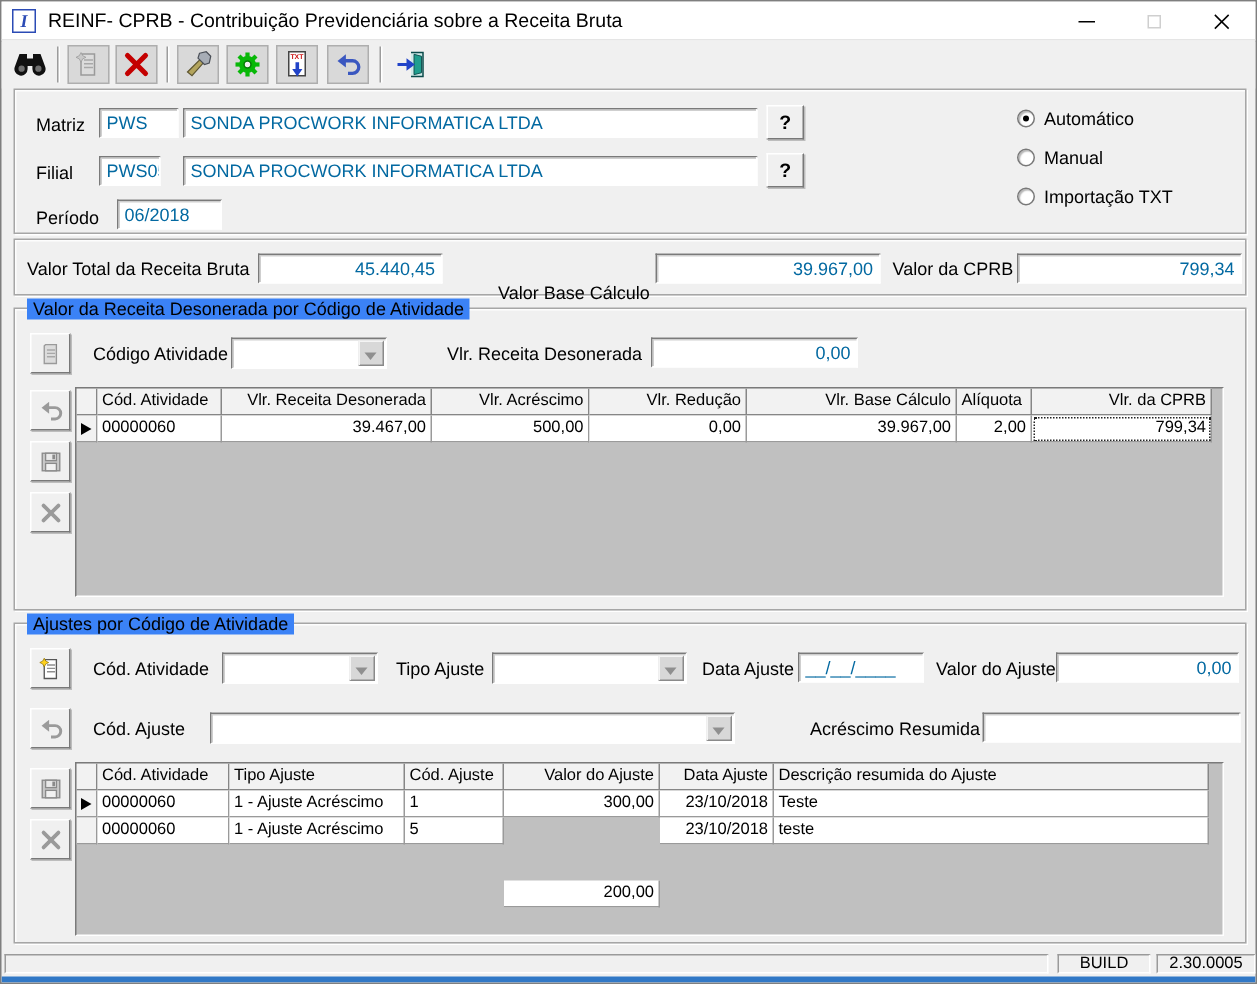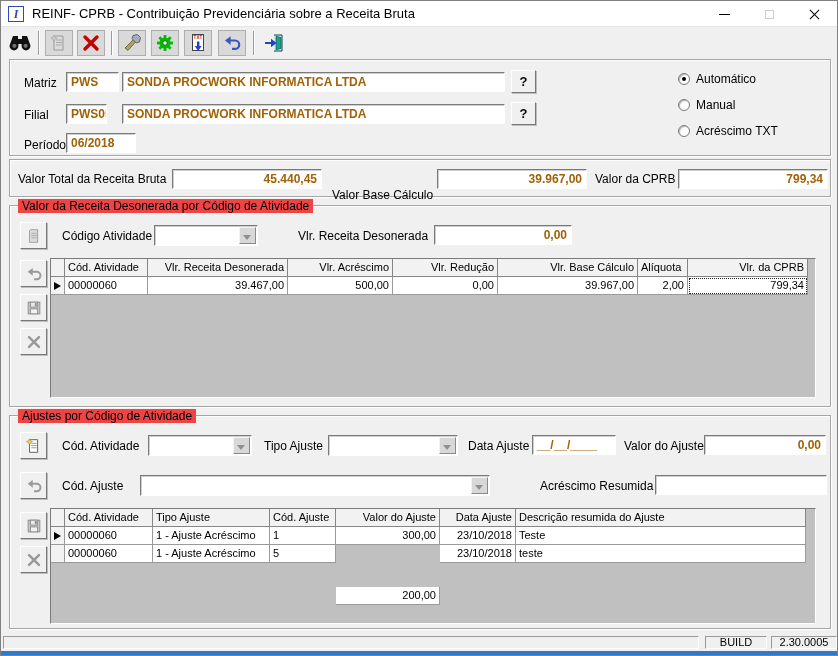--- a/index.html
+++ b/index.html
@@ -29,28 +29,28 @@
   .toolbar { position:absolute; left:0; top:27px; width:100%; height:31px; background:#f0f0f0; }
   .tbtn { position:absolute; top:2px; width:28px; height:26px; display:flex; align-items:center;
           justify-content:center; }
   .tbtn.raised { background:#d9d9d9; border:1px solid #aeaeae; }
   .tsep { position:absolute; top:3px; width:2px; height:24px; border-left:1px solid #9c9c9c;
           border-right:1px solid #fff; }
 
   
   .panel { position:absolute; border:1px solid #a6a6a6; box-shadow:1px 1px 0 #ffffff, inset 1px 1px 0 #fdfdfd; }
   .gbox  { position:absolute; border:1px solid #a6a6a6; box-shadow:1px 1px 0 #ffffff, inset 1px 1px 0 #fdfdfd; }
-  .gbox-legend { position:absolute; top:-7px; left:8px; background:#ef4444; padding:0 4px; font-size:12px; }
+  .gbox-legend { position:absolute; top:-7px; left:8px; background:#3b82f6; padding:0 4px; font-size:12px; }
 
   .lbl { position:absolute; font-size:12px; white-space:nowrap; }
 
   .field { position:absolute; background:#fff; border:1px solid; border-color:#7a7a7a #fff #fff #7a7a7a;
            box-shadow:inset 1px 1px 0 #cfcfcf; height:20px; line-height:18px; padding:0 4px;
            font-size:12px; white-space:nowrap; overflow:hidden; }
-  .field.gray { color:#a16207;font-weight:bold; }
+  .field.gray { color:#0369a1; }
   .field.num { text-align:right; }
 
   .combo { position:absolute; background:#fff; border:1px solid; border-color:#7a7a7a #fff #fff #7a7a7a;
            box-shadow:inset 1px 1px 0 #cfcfcf; height:21px; }
   .combo .arrow { position:absolute; right:1px; top:1px; bottom:1px; width:17px; background:#d8d8d8;
            border:1px solid; border-color:#f4f4f4 #8a8a8a #8a8a8a #f4f4f4; }
   .combo .arrow::after { content:""; position:absolute; left:3px; top:7px; border:4px solid transparent;
            border-top:5px solid #8f8f8f; }
 
   .pushbtn { position:absolute; background:#f0f0f0; border:1px solid; border-color:#fff #787878 #787878 #fff;
@@ -175,39 +175,39 @@
     <div class="field gray" style="left:56px; top:12px; width:53px;">PWS</div>
     <div class="field gray" style="left:112px; top:12px; width:383px;">SONDA PROCWORK INFORMATICA LTDA</div>
     <div class="pushbtn" style="left:501px; top:10px; width:25px; height:23px;">?</div>
 
     <div class="lbl" style="left:14px; top:48px;">Filial</div>
     <div class="field gray" style="left:56px; top:44px; width:41px;">PWS05</div>
     <div class="field gray" style="left:112px; top:44px; width:383px;">SONDA PROCWORK INFORMATICA LTDA</div>
     <div class="pushbtn" style="left:501px; top:42px; width:25px; height:23px;">?</div>
 
     <div class="lbl" style="left:14px; top:78px;">Período</div>
-    <div class="field gray" style="left:56px; top:73px; width:70px;">06/2018</div>
+    <div class="field gray" style="left:68px; top:73px; width:70px;">06/2018</div>
 
     <div class="radio-row" style="left:668px; top:12px;">
       <div class="radio sel"></div>
       <div class="radio-label">Automático</div>
     </div>
     <div class="radio-row" style="left:668px; top:38px;">
       <div class="radio"></div>
       <div class="radio-label">Manual</div>
     </div>
     <div class="radio-row" style="left:668px; top:64px;">
       <div class="radio"></div>
-      <div class="radio-label">Acréscimo TXT</div>
+      <div class="radio-label">Importação TXT</div>
     </div>
   </div>
 
   <div class="panel" style="left:8px; top:158px; width:822px; height:38px;">
     <div class="lbl" style="left:8px; top:12px;">Valor Total da Receita Bruta</div>
-    <div class="field gray num" style="left:162px; top:9px; width:150px;">45.440,45</div>
+    <div class="field gray num" style="left:162px; top:9px; width:123px;">45.440,45</div>
     <div class="lbl" style="left:322px; top:12px;margin-top:16px;">Valor Base Cálculo</div>
     <div class="field gray num" style="left:427px; top:9px; width:150px;">39.967,00</div>
     <div class="lbl" style="left:585px; top:12px;">Valor da CPRB</div>
     <div class="field gray num" style="left:668px; top:9px; width:150px;">799,34</div>
   </div>
 
   <div class="gbox" style="left:8px; top:204px; width:822px; height:202px;">
     <div class="gbox-legend">Valor da Receita Desonerada por Código de Atividade</div>
 
     <div class="pushbtn" style="left:10px; top:16px; width:27px; height:27px;">

